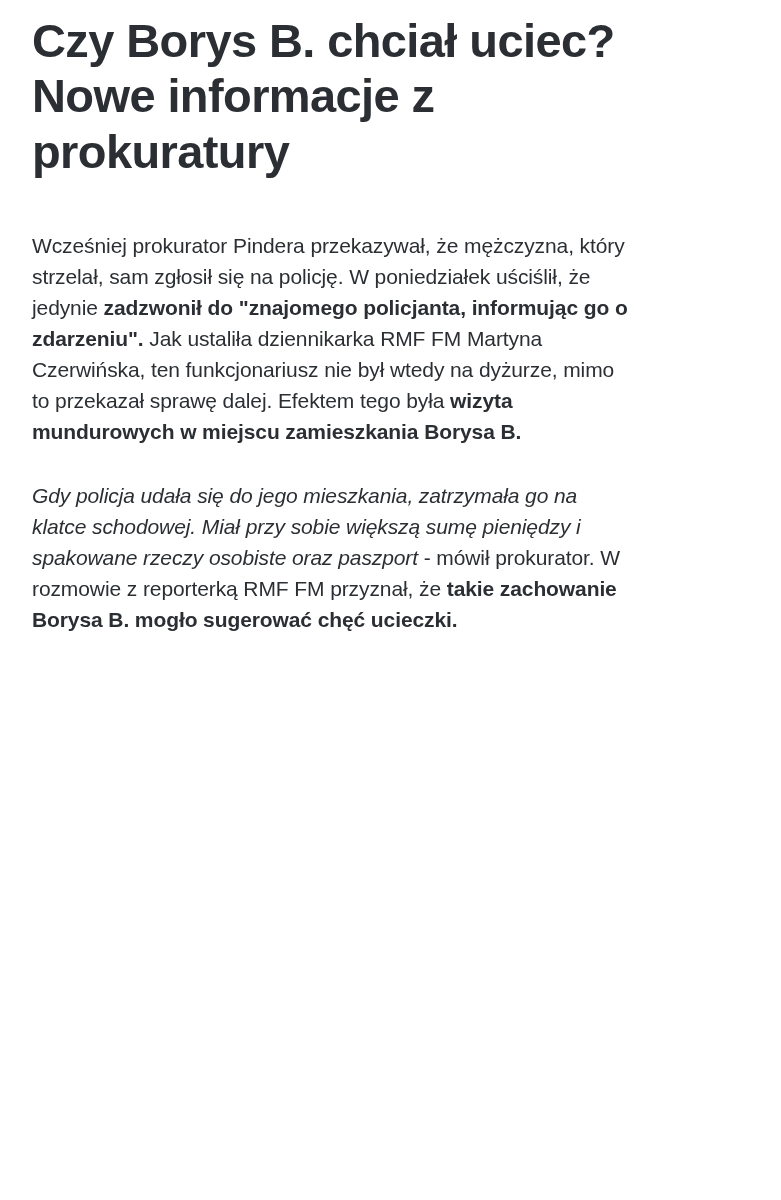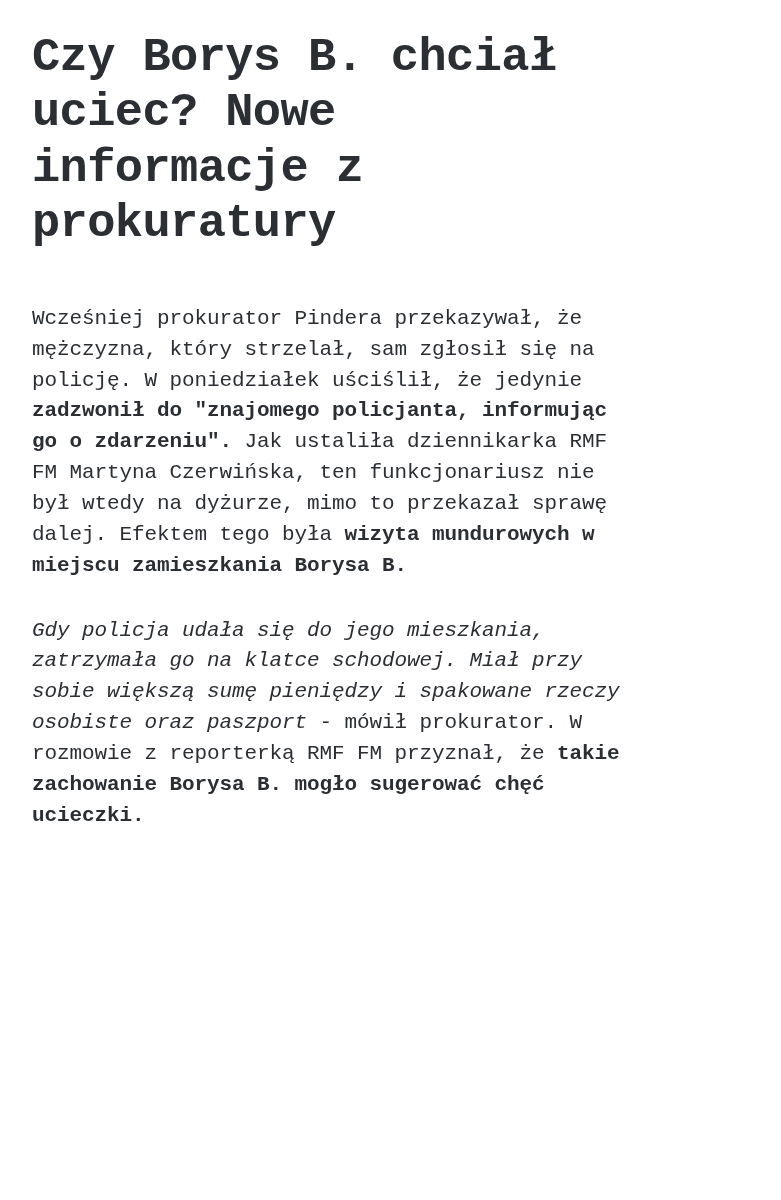--- a/index.html
+++ b/index.html
@@ -8,24 +8,23 @@
     background: #ffffff;
   }
   body {
     width: 781px;
     min-height: 1200px;
     font-family: "Liberation Sans", sans-serif;
     color: #2f3336;
     -webkit-font-smoothing: antialiased;
   }
   .article {
-    padding: 30px 32px 40px 32px;
+    padding: 13px 32px 40px 32px;
     box-sizing: border-box;
     width: 666px;
-    font-family: Liberation Mono, monospace;
   }
   .headline {
     font-size: 47px;
     line-height: 1.18;
     font-weight: 700;
     letter-spacing: -0.6px;
     color: #2b2f33;
     margin: 0 0 52px 0;
     max-width: 640px;
   }

